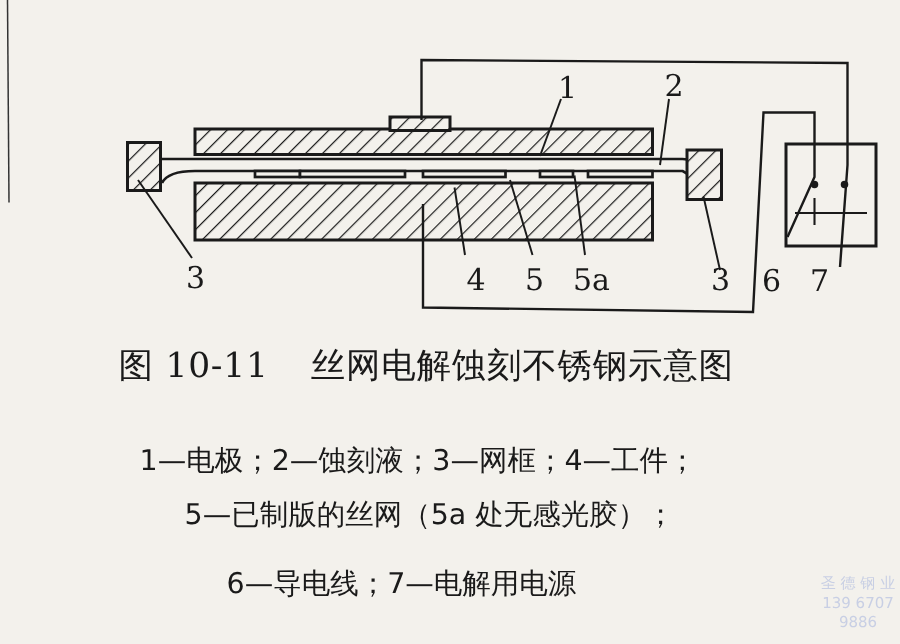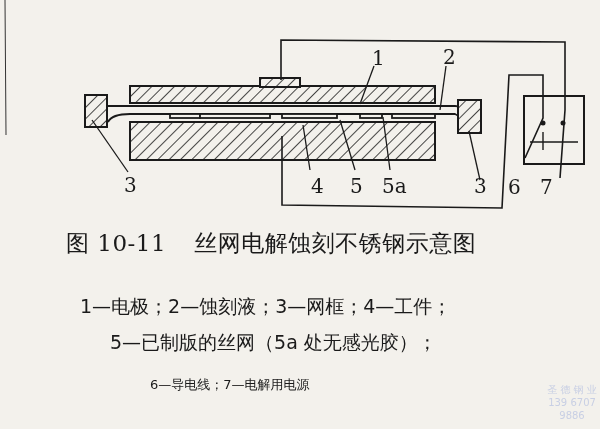--- a/index.html
+++ b/index.html
@@ -1,24 +1,24 @@
 <!DOCTYPE html>
 <html><head>
 <meta charset="utf-8">
 <style>
   html, body { margin:0; padding:0; }
   body { width:600px; height:429px; background:#f3f1ec; position:relative; overflow:hidden;
          font-family:"DejaVu Sans", sans-serif; color:#1a1a1a; }
   #stage { position:absolute; left:0; top:0; width:600px; height:429px; }
-  .caption { position:absolute; white-space:nowrap; }
+  .caption { position:absolute; white-space:nowrap;margin-left:13px; }
   #fig-title { left:66px; top:228px; font-size:23px; font-family:"DejaVu Serif", serif; letter-spacing:0.5px; }
   #fig-title .num { margin-right:28px; }
   #legend1 { left:80px; top:294px; font-size:19px; }
   #legend2 { left:110px; top:330px; font-size:19px;text-align:center; }
-  #legend3 { left:150px; top:376px; font-size:13px; }
+  #legend3 { left:138px; top:376px; font-size:19px; }
   #watermark { position:absolute; left:505px; top:383px; color:#c8cfe4; font-size:10px; text-align:center; line-height:13px;margin-left:39px; }
   .lbl { font-family:"DejaVu Serif", serif; font-size:20px; fill:#1a1a1a; }
 </style>
 </head>
 <body>
 
 <div id="stage">
   <svg width="600" height="429" viewBox="0 0 600 429">
     <defs>
       <pattern id="hatch" patternUnits="userSpaceOnUse" width="8" height="8" patternTransform="rotate(45)">

